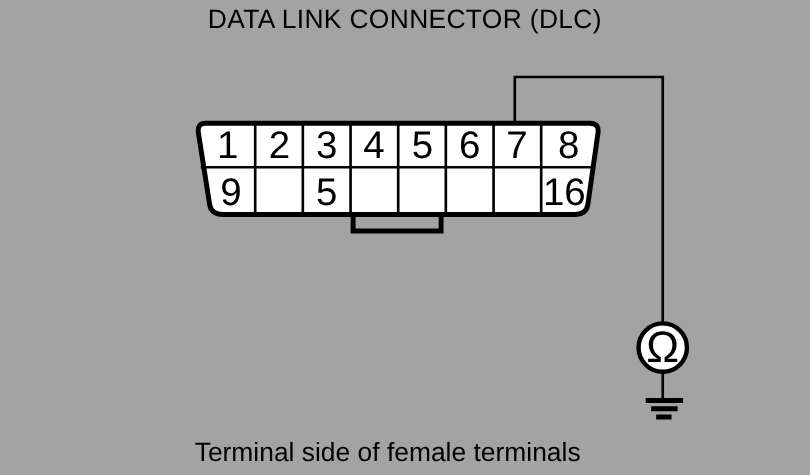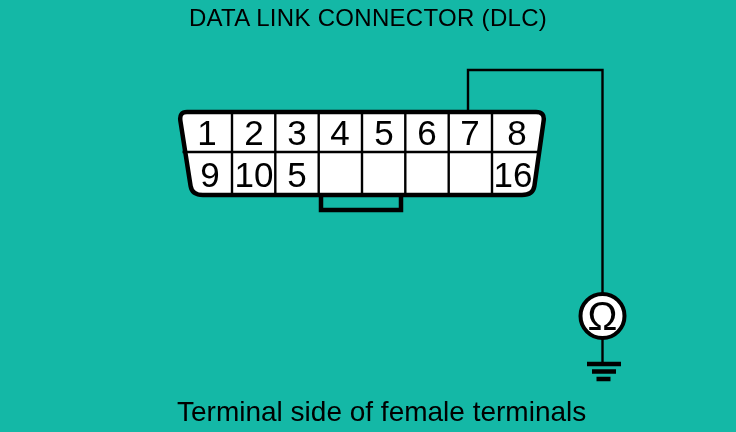--- a/index.html
+++ b/index.html
@@ -1,20 +1,20 @@
 <!DOCTYPE html>
 <html><head>
 <meta charset="utf-8">
 <style>
   html, body { margin: 0; padding: 0; background: #ffffff; }
   .stage {
     position: relative;
     width: 736px;
     height: 432px;
-    background: #14b8a6;
+    background: #a3a3a3;
     font-family: "Liberation Sans", sans-serif;
     color: #000000;
     overflow: hidden;
   }
   .stage svg { position: absolute; left: 0; top: 0; }
   .title {
     position: absolute;
     left: 0; right: 0; top: 4px;
     text-align: center;
     font-size: 24px;
@@ -25,21 +25,21 @@
   .wire-label {
     position: absolute;
     left: 267px; top: 72px;
     font-size: 24px;
     line-height: 28px;
     white-space: nowrap;
   }
   .caption {
     position: absolute;
     left: 177px; top: 398px;
-    font-size: 28px;
+    font-size: 24px;
     line-height: 28px;
     white-space: nowrap;
   }
   .pin {
     position: absolute;
     width: 44px;
     height: 38px;
     line-height: 38px;
     text-align: center;
     font-size: 35px;
@@ -97,21 +97,20 @@
   <div class="pin row1" style="left:185px">1</div>
   <div class="pin row1" style="left:232px">2</div>
   <div class="pin row1" style="left:275px">3</div>
   <div class="pin row1" style="left:318px">4</div>
   <div class="pin row1" style="left:362px">5</div>
   <div class="pin row1" style="left:405px">6</div>
   <div class="pin row1" style="left:448px">7</div>
   <div class="pin row1" style="left:495px">8</div>
 
   <div class="pin row2" style="left:188px">9</div>
-  <div class="pin row2" style="left:232px">10</div>
   <div class="pin row2" style="left:275px">5</div>
   <div class="pin row2" style="left:491px">16</div>
 
   <div class="omega">Ω</div>
 
   <div class="caption">Terminal side of female terminals</div>
 
 </div>
 
 </body></html>

